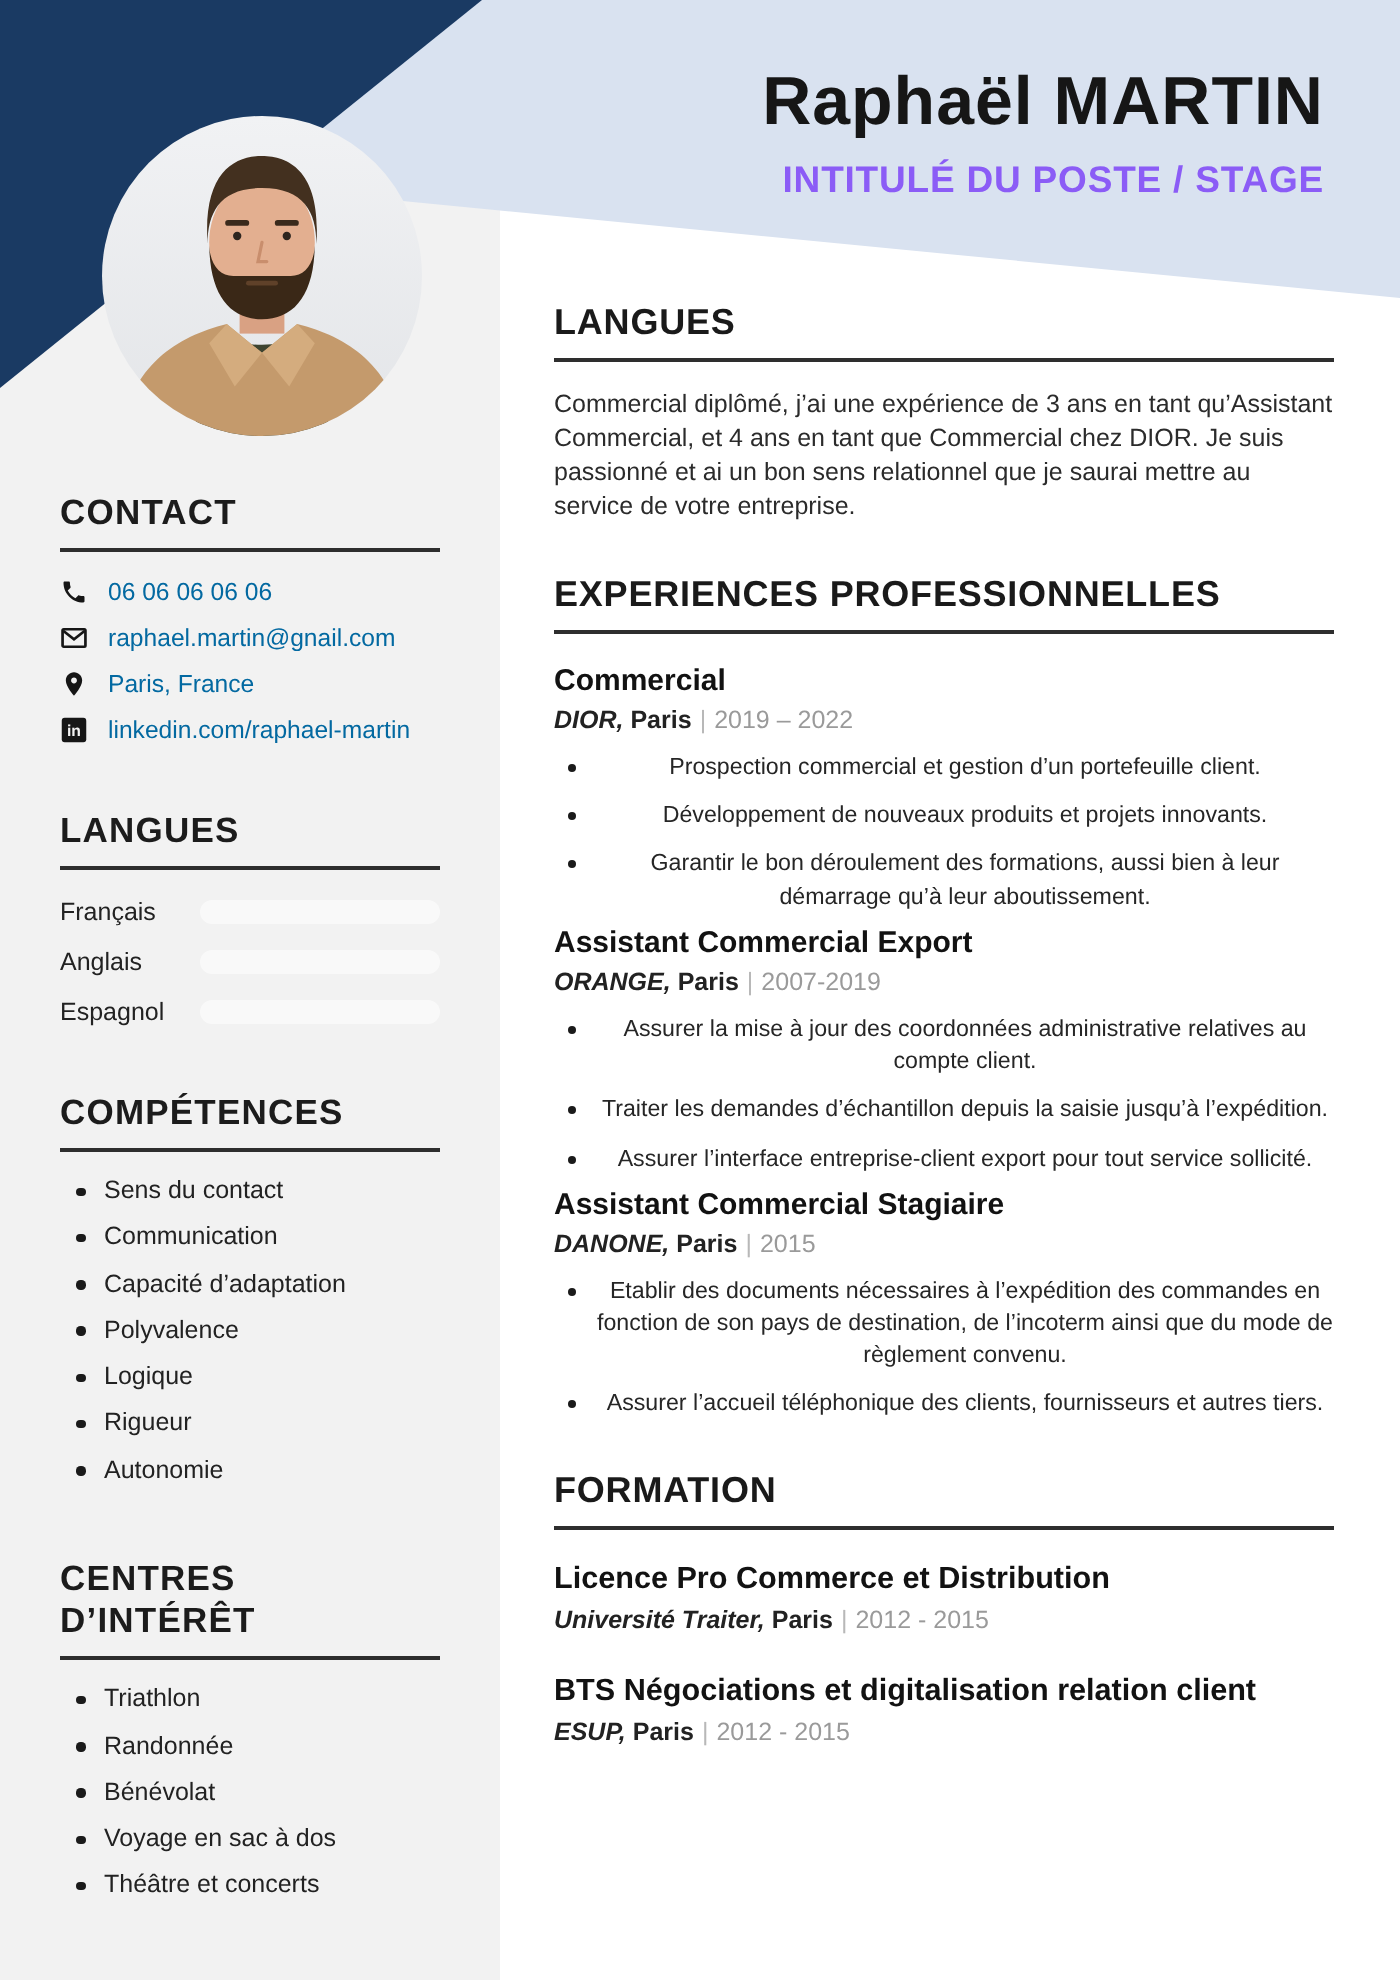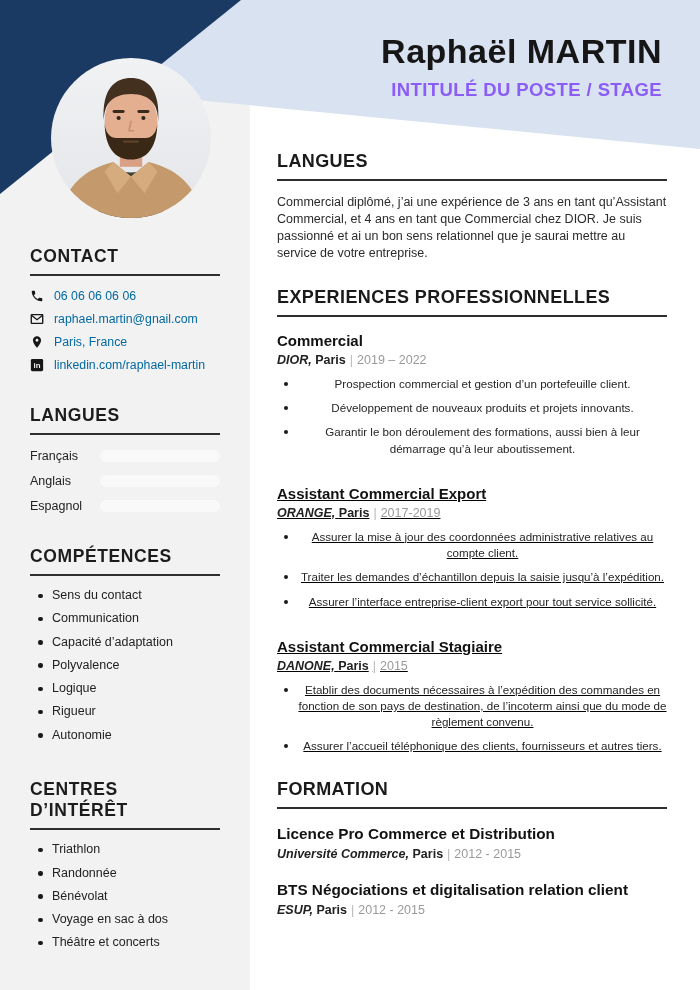--- a/index.html
+++ b/index.html
@@ -51,21 +51,21 @@
 
   
   .main{position:absolute;left:250px;top:0;width:450px;height:990px;z-index:3;
         box-sizing:border-box;padding:151px 33px 0 27px;}
   .main-h{font-size:18px;font-weight:bold;color:#1a1a1a;letter-spacing:.4px;
           border-bottom:2px solid #2e2e2e;padding-bottom:7px;}
   .profile-text{font-size:12.5px;line-height:1.36;color:#2b2b2b;margin-top:13px;}
   .sec-exp{margin-top:25px;}
   .sec-form{margin-top:24px;}
   .job{margin-top:15px;}
-  .job2{margin-top:28px;text-decoration:underline;}
+  .job2{margin-top:6px;}
   .job-title{font-size:15px;font-weight:bold;color:#121212;}
   .job-meta{font-size:12.5px;margin-top:4px;color:#222222;}
   .co{font-weight:bold;font-style:italic;}
   .city{font-weight:bold;}
   .sep{color:#b8b8b8;padding:0 4px;}
   .dates{color:#9a9a9a;}
   ul.mb{list-style:none;margin:9px 0 0 0;padding:0;text-align:center;}
   ul.mb li{position:relative;padding-left:21px;font-size:11.6px;line-height:1.4;color:#262626;margin-top:8px;}
   ul.mb li::before{content:"";position:absolute;left:7px;top:6px;width:4px;height:4px;
                    border-radius:50%;background:#1a1a1a;}
@@ -222,21 +222,21 @@
         <li>Prospection commercial et gestion d’un portefeuille client.</li>
             <li>Développement de nouveaux produits et projets innovants.</li>
             <li>Garantir le bon déroulement des formations, aussi bien à leur démarrage qu’à leur aboutissement.</li>
           </ul>
       </div>
 
       <div class="job job2">
         <div class="job-title">Assistant Commercial Export</div>
         <div class="job-meta">
           <span class="co">ORANGE,</span>
-          <span class="city">Paris</span><span class="sep">|</span><span class="dates">2017-2019</span>
+          <span class="city">Paris</span><span class="sep">|</span><span class="dates">2007-2019</span>
         </div>
         <ul class="mb">
 
         <li>Assurer la mise à jour des coordonnées administrative relatives au compte client.</li>
             <li>Traiter les demandes d’échantillon depuis la saisie jusqu’à l’expédition.</li>
             <li>Assurer l’interface entreprise-client export pour tout service sollicité.</li>
           </ul>
       </div>
 
       <div class="job job2">
@@ -252,21 +252,21 @@
           </ul>
       </div>
     </div>
 
     <div class="sec-form">
       <div class="main-h">FORMATION</div>
 
       <div class="edu">
         <div class="edu-title">Licence Pro Commerce et Distribution</div>
         <div class="job-meta">
-          <span class="co">Université Commerce,</span>
+          <span class="co">Université Traiter,</span>
           <span class="city">Paris</span><span class="sep">|</span><span class="dates">2012 - 2015</span>
         </div>
       </div>
 
       <div class="edu edu2">
         <div class="edu-title">BTS Négociations et digitalisation relation client</div>
         <div class="job-meta">
           <span class="co">ESUP,</span>
           <span class="city">Paris</span><span class="sep">|</span><span class="dates">2012 - 2015</span>
         </div>

